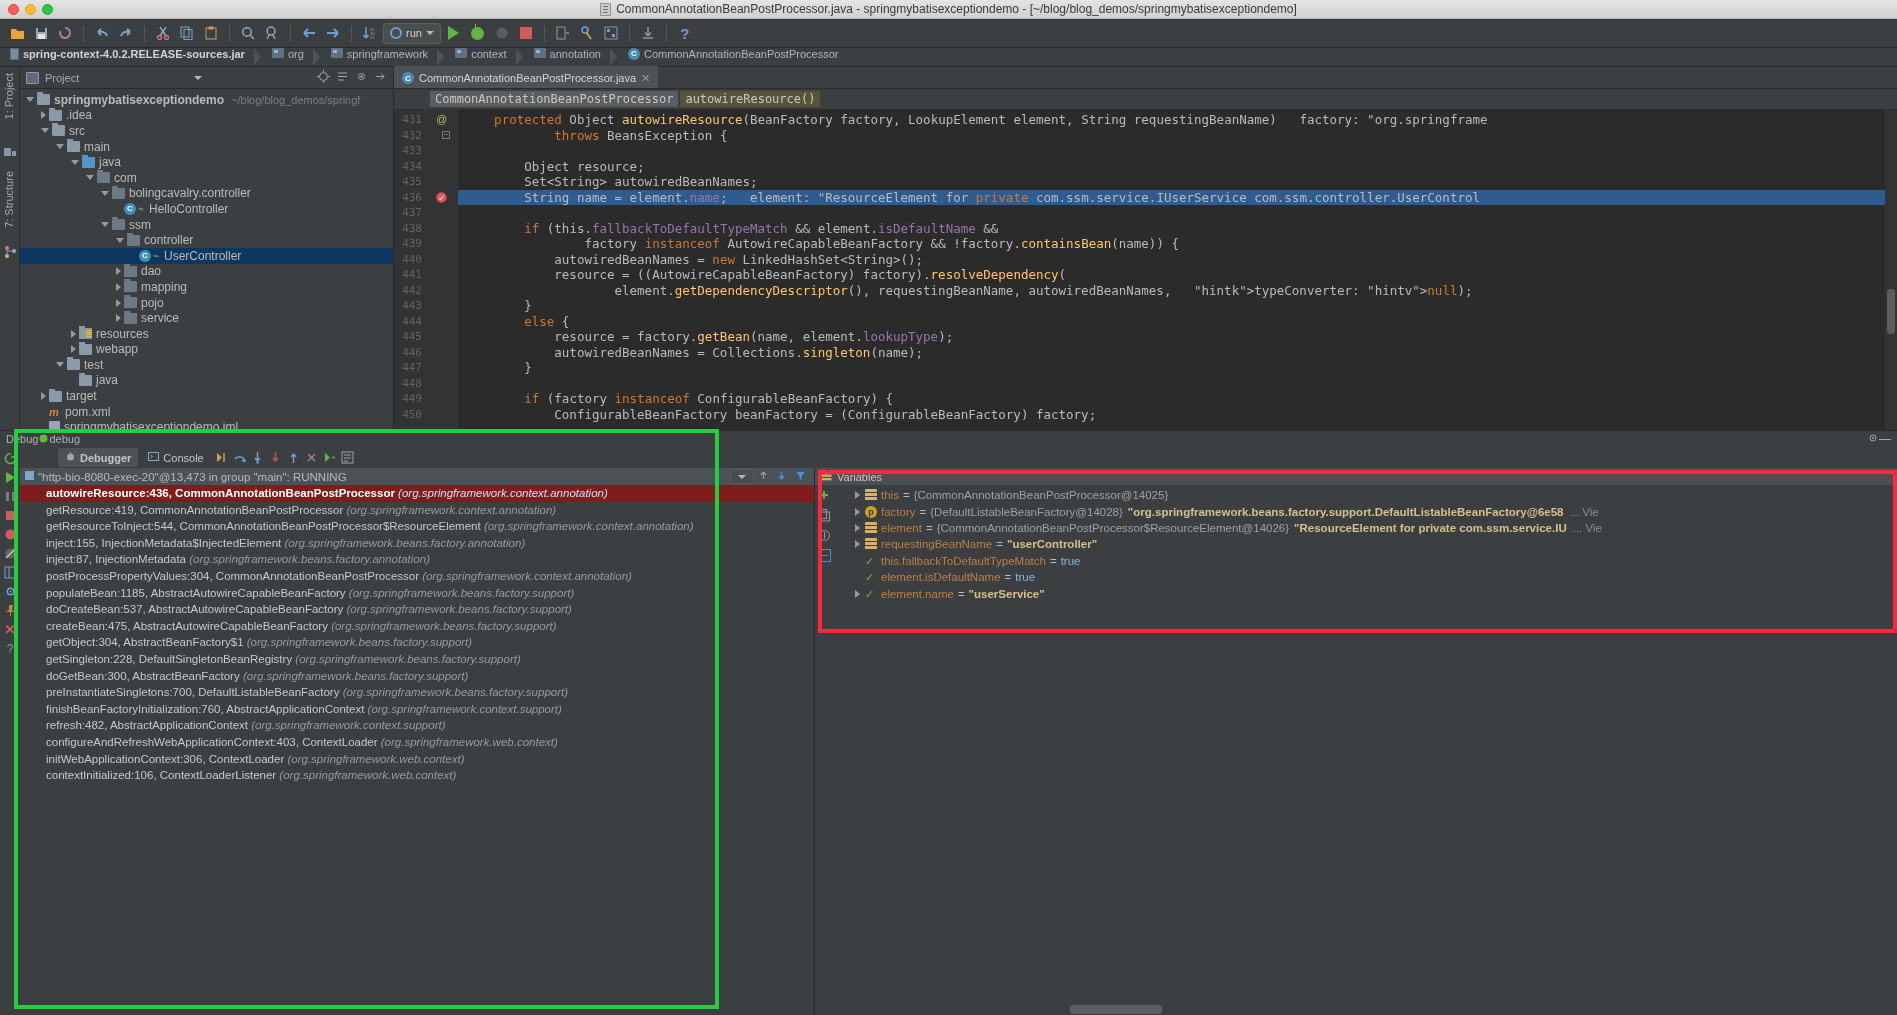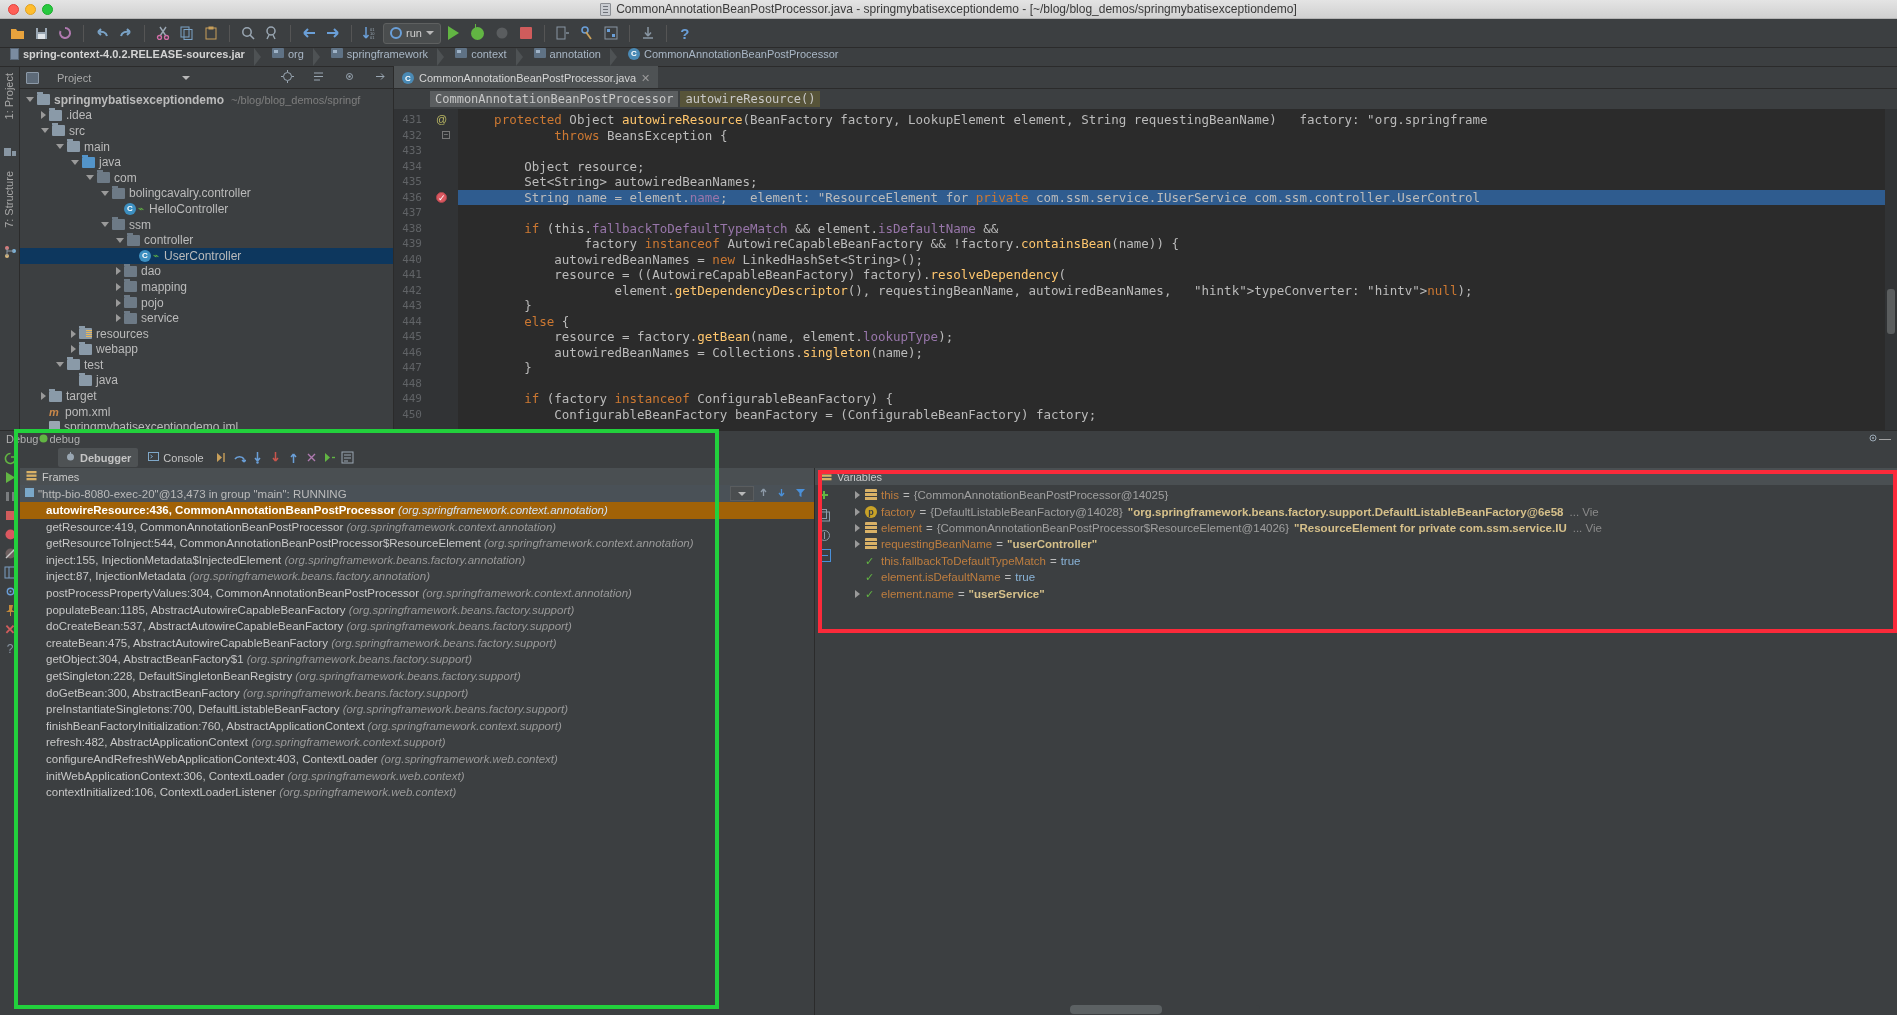--- a/index.html
+++ b/index.html
@@ -56,21 +56,21 @@
 
   
   .railL { width:20px; background:#3c3f41; border-right:1px solid #2b2b2b; position:relative; flex:none;}
   .rail-txt { position:absolute; writing-mode:vertical-rl; transform:rotate(180deg);
     font-size:11px; color:#a8a8a8; white-space:nowrap; }
   .rail-ico{position:absolute;left:4px;width:12px;height:12px;}
 
   
   .projpanel { width:374px; background:#3c3f41; display:flex; flex-direction:column; flex:none;
     border-right:1px solid #2b2b2b; }
-  .proj-head { height:22px; display:flex; align-items:center; padding:0 6px; gap:18px;
+  .proj-head { height:22px; display:flex; align-items:center; padding:0 6px; gap:6px;
     border-bottom:1px solid #2b2b2b; font-size:11px; color:#a9a9a9; }
   .proj-head .sp{flex:1;}
   .hd-ico{width:13px;height:12px;border:1px solid #8d9aa8;background:#5d6a78;border-radius:1px;}
   .tree { flex:1; overflow:hidden; padding-top:3px; background:#3c3f41; }
   .trow { height:15.6px; display:flex; align-items:center; font-size:12px; color:#bbbbbb;
     white-space:nowrap; padding-right:4px; }
   .trow.sel { background:#0d375e; }
   .tw { width:0;height:0;border-top:4px solid transparent;border-bottom:4px solid transparent;
     border-left:5px solid #9a9a9a; margin-right:3px; flex:none;}
   .tw.open { border:none;border-left:4px solid transparent;border-right:4px solid transparent;
@@ -141,21 +141,21 @@
   .frames-pane { width:795px; flex:none; display:flex; flex-direction:column; background:#3c3f41;
     border-right:1px solid #2b2b2b;}
   .pane-title { height:17px; background:#4a4f52; display:flex; align-items:center; gap:5px;
     padding:0 6px; font-size:11px; color:#cacaca; }
   .thread-row { height:17px; display:flex; align-items:center; padding:0 4px; background:#3c3f41;
     font-size:11.5px; }
   .thread-sel { background:#4a5157; }
   .frames-list { flex:1; overflow:hidden; background:#3c3f41; }
   .frow { height:16.6px; line-height:16.6px; font-size:11.5px; color:#c8c8c8; padding-left:26px;
     white-space:nowrap; }
-  .frow.sel { background:#a16207; color:#ffffff; font-weight:bold;}
+  .frow.sel { background:#7f1d1d; color:#ffffff; font-weight:bold;}
   .fpkg { color:#9a9a9a; font-style:italic; font-weight:normal;}
   .frow.sel .fpkg { color:#cfe0f5; }
   .vars-pane { flex:1; display:flex; flex-direction:column; background:#fdba74; min-width:0;}
   .vars-list { flex:1; background:#3c3f41; padding-top:2px; overflow:hidden;}
   .vrow { height:16.4px; display:flex; align-items:center; font-size:11.5px; white-space:nowrap;
     color:#bbbbbb; padding-left:18px; }
   .vtw { width:0;height:0;border-top:4px solid transparent;border-bottom:4px solid transparent;
     border-left:5px solid #9a9a9a; margin-right:5px; flex:none;}
   .vtw.hidden{visibility:hidden;}
   .vico { width:12px;height:12px;margin-right:4px;flex:none; }
@@ -731,30 +731,20 @@
           <svg width="13" height="13" viewBox="0 0 13 13">
               <rect x="1" y="1" width="11" height="11" stroke="#9aa7b3" fill="none"></rect>
               <path d="M3 4h7M3 7h7M3 10h4" stroke="#9aa7b3"></path>
             </svg>
         </span>
       </div>
 
       <div class="panels">
 
         <div class="frames-pane">
-          <div class="pane-title">
-            <span>
-              <svg width="11" height="11" viewBox="0 0 11 11">
-                  <rect x="0.5" y="1" width="10" height="2.3" fill="#d9b166"></rect>
-                  <rect x="0.5" y="4.5" width="10" height="2.3" fill="#d9b166"></rect>
-                  <rect x="0.5" y="8" width="10" height="2.3" fill="#d9b166"></rect>
-                </svg>
-            </span>
-            <span>Frames</span>
-          </div>
           <div class="thread-row thread-sel">
             <span style="width:14px;display:inline-block;">
               <svg width="11" height="11" viewBox="0 0 11 11">
                   <rect x="1" y="1" width="9" height="9" fill="#7aa8c9"></rect>
                 </svg>
             </span>
             <span>"http-bio-8080-exec-20"@13,473 in group "main": RUNNING</span>
             <span style="flex:1"></span>
             <span style="width:24px;height:15px;background:#4a4d4f;border:1px solid #5a5d5f;display:flex;align-items:center;justify-content:center;">
                 <span class="caret-d"></span>

